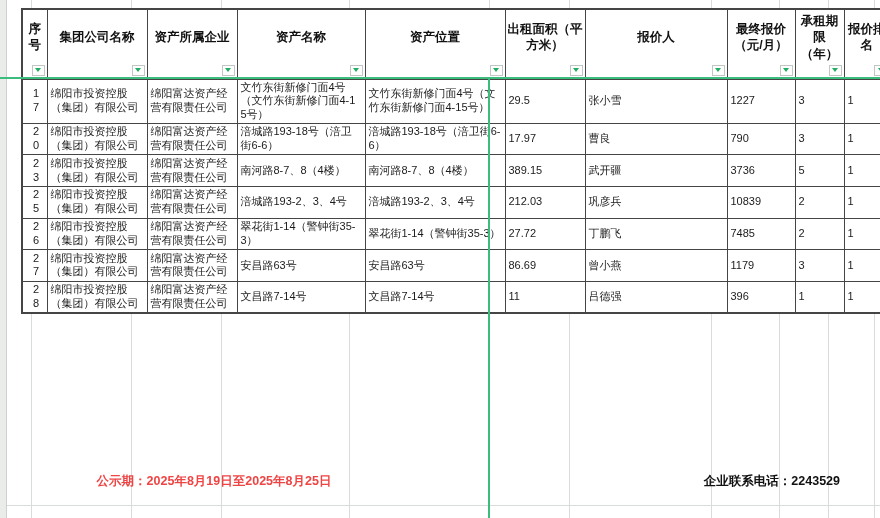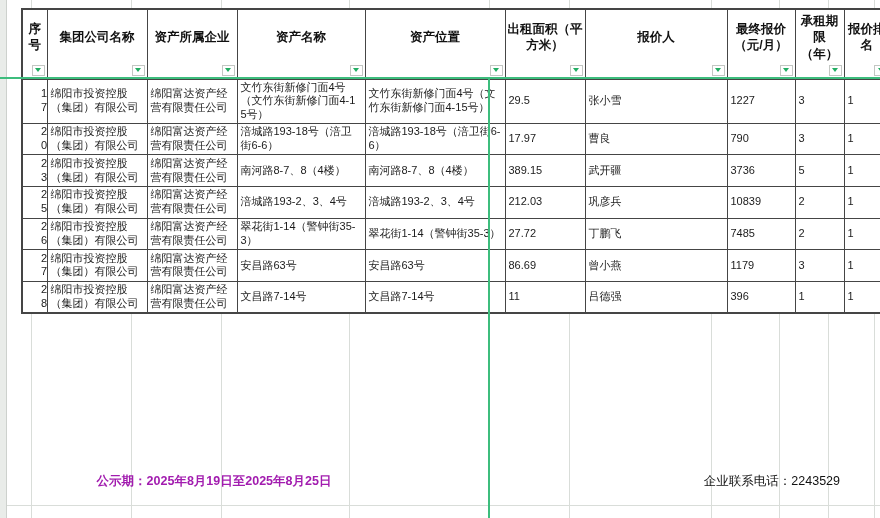--- a/index.html
+++ b/index.html
@@ -22,29 +22,29 @@
   th.hdr { position:relative; height:70px; vertical-align:middle; text-align:center;
     font-size:12.5px; font-weight:bold; color:#111; padding:2px 2px 16px; line-height:1.32;
     word-break:normal; line-break:strict; }
   .filter-btn { position:absolute; right:2px; bottom:3px; width:13px; height:11px;
     background:#fff; border:1px solid #c3c7c3; display:flex; align-items:center; justify-content:center; }
   .filter-arrow { width:0; height:0; border-left:3.5px solid transparent; border-right:3.5px solid transparent;
     border-top:4.5px solid var(--filter_arrow); }
 
   tr.data-row td { height:31.6px; font-size:11px; color:#1a1a1a; line-height:1.25;
     padding:1px 3px; word-break:break-all; vertical-align:middle; }
-  tr.data-row td.c-seq { text-align:center; padding:1px 18px; }
+  tr.data-row td.c-seq { text-align:center; padding:1px 10px; }
 
   
   .footer-period { position:absolute; left:31px; top:457px; width:318px; height:48px;
     display:flex; align-items:center; justify-content:center;
-    font-size:12.5px; font-weight:bold; color:#a21caf; z-index:2;padding-left:48px; }
+    font-size:12.5px; font-weight:bold; color:#ef4444; z-index:2;padding-left:48px; }
   .footer-contact { position:absolute; left:490px; top:457px; width:370px; height:48px;
     display:flex; align-items:center; justify-content:flex-end; padding-right:20px;
-    font-size:12.5px; font-weight:normal; color:#111; z-index:2; }
+    font-size:12.5px; font-weight:bold; color:#111; z-index:2; }
 
   
   .freeze-h { position:absolute; left:0; top:77px; width:880px; height:2px;
     background:var(--freeze_line); z-index:4; }
   .freeze-v { position:absolute; left:488px; top:78px; width:2px; height:440px;
     background:var(--freeze_line); z-index:4; }
 </style>
 </head>
 <body>
 

